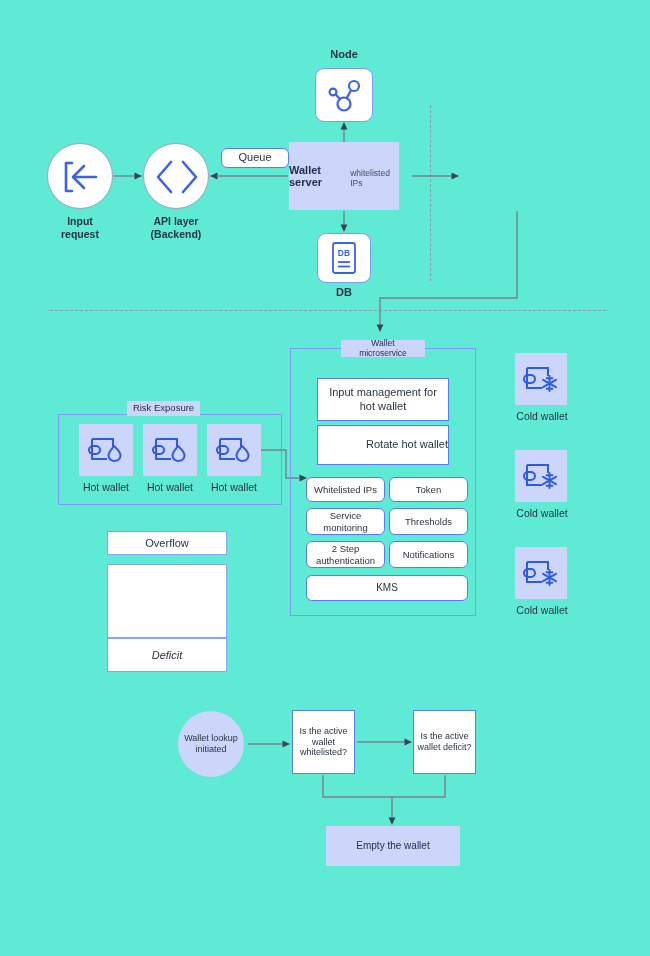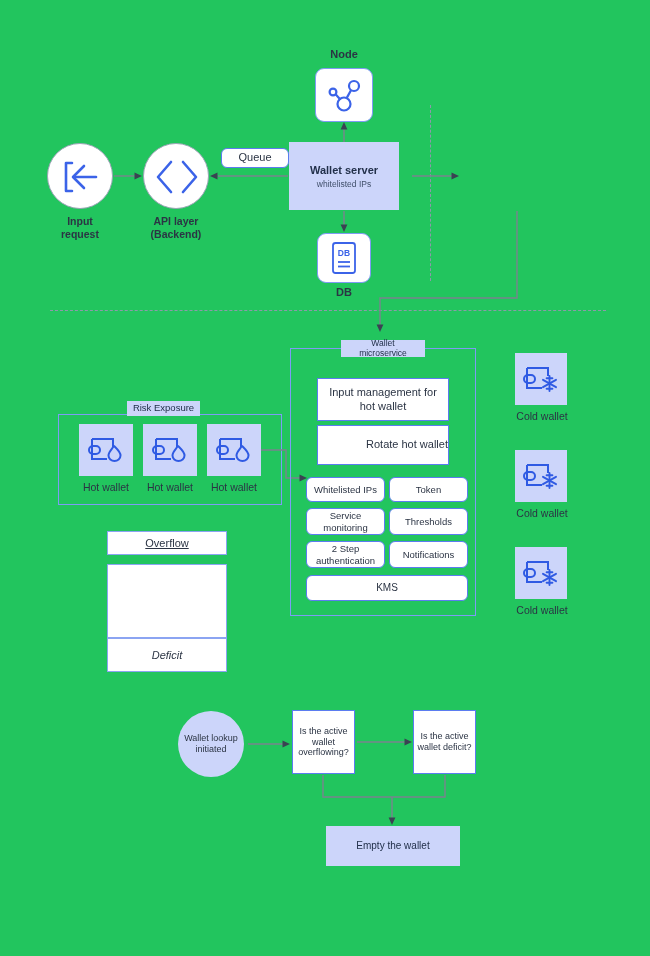--- a/index.html
+++ b/index.html
@@ -9,21 +9,21 @@
     background: #ffffff;
   }
   body {
     font-family: "Liberation Sans", sans-serif;
     color: #2b3444;
   }
   #canvas {
     position: relative;
     width: 650px;
     height: 956px;
-    background: #22c55e;
+    background: #5eead4;
     overflow: hidden;
   }
   .abs { position: absolute; }
 
   
   .center-txt {
     display: flex;
     align-items: center;
     justify-content: center;
     text-align: center;
@@ -166,21 +166,21 @@
   <div class="abs wbox wbox-r center-txt" style="left:221px; top:148px; width:68px; height:20px; font-size:11px;">
     <span>Queue</span>
   </div>
 
   <svg class="conn" style="left:0; top:0; width:650px; height:956px;">
     <line x1="288" y1="176" x2="218" y2="176" stroke="#7a838f" stroke-width="1.4"></line>
     <polygon points="210,176 217.5,172.6 217.5,179.4" fill="#3a4352"></polygon>
   </svg>
 
   <div class="abs fill-box" style="left:289px; top:142px; width:110px; height:68px;">
-    <div style="display:flex;flex-direction:column;align-items:center;justify-content:center;height:100%;">
+    <div style="display:flex;flex-direction:row;align-items:center;justify-content:center;height:100%;">
       <div style="font-size:11px; font-weight:bold;">Wallet server</div>
       <div style="font-size:8.5px; margin-top:3px; color:#41506b;">whitelisted IPs</div>
     </div>
   </div>
 
   <svg class="conn" style="left:0; top:0; width:650px; height:956px;">
     <line x1="344" y1="211" x2="344" y2="225" stroke="#7a838f" stroke-width="1.4"></line>
     <polygon points="344,232 340.6,224.5 347.4,224.5" fill="#3a4352"></polygon>
   </svg>
 
@@ -338,21 +338,21 @@
         <line x1="27.5" y1="13" x2="27.5" y2="28"></line>
         <line x1="21" y1="16.8" x2="34" y2="24.2"></line>
         <line x1="34" y1="16.8" x2="21" y2="24.2"></line>
         <line x1="24.6" y1="15.2" x2="30.4" y2="15.2"></line>
         <line x1="24.6" y1="25.8" x2="30.4" y2="25.8"></line>
       </g>
     </svg>
   </div>
   <div class="abs caption" style="left:509px; top:604px; width:66px;">Cold wallet</div>
 
-  <div class="abs tbl-cell" style="left:107px; top:531px; width:120px; height:24px;text-decoration:underline;">
+  <div class="abs tbl-cell" style="left:107px; top:531px; width:120px; height:24px;">
     <span>Overflow</span>
   </div>
   <div class="abs tbl-cell" style="left:107px; top:564px; width:120px; height:74px;">
     <span></span>
   </div>
   <div class="abs tbl-cell" style="left:107px; top:638px; width:120px; height:34px;font-style:italic;">
     <span>Deficit</span>
   </div>
 
   <div class="abs circle-fill center-txt" style="left:178px; top:711px; width:66px; height:66px; font-size:9px;">
@@ -364,21 +364,21 @@
 
   <svg class="conn" style="left:0; top:0; width:650px; height:956px;">
     <line x1="248" y1="744" x2="283" y2="744" stroke="#7a838f" stroke-width="1.4"></line>
     <polygon points="290,744 282.5,740.6 282.5,747.4" fill="#3a4352"></polygon>
   </svg>
 
   <div class="abs wbox center-txt" style="left:292px; top:710px; width:63px; height:64px; font-size:9px;">
     <div>
       <div>Is the active</div>
       <div>wallet</div>
-      <div>overflowing?</div>
+      <div>whitelisted?</div>
     </div>
   </div>
 
   <svg class="conn" style="left:0; top:0; width:650px; height:956px;">
     <line x1="357" y1="742" x2="405" y2="742" stroke="#7a838f" stroke-width="1.4"></line>
     <polygon points="412,742 404.5,738.6 404.5,745.4" fill="#3a4352"></polygon>
   </svg>
 
   <div class="abs wbox center-txt" style="left:413px; top:710px; width:63px; height:64px; font-size:9px;">
     <div>

